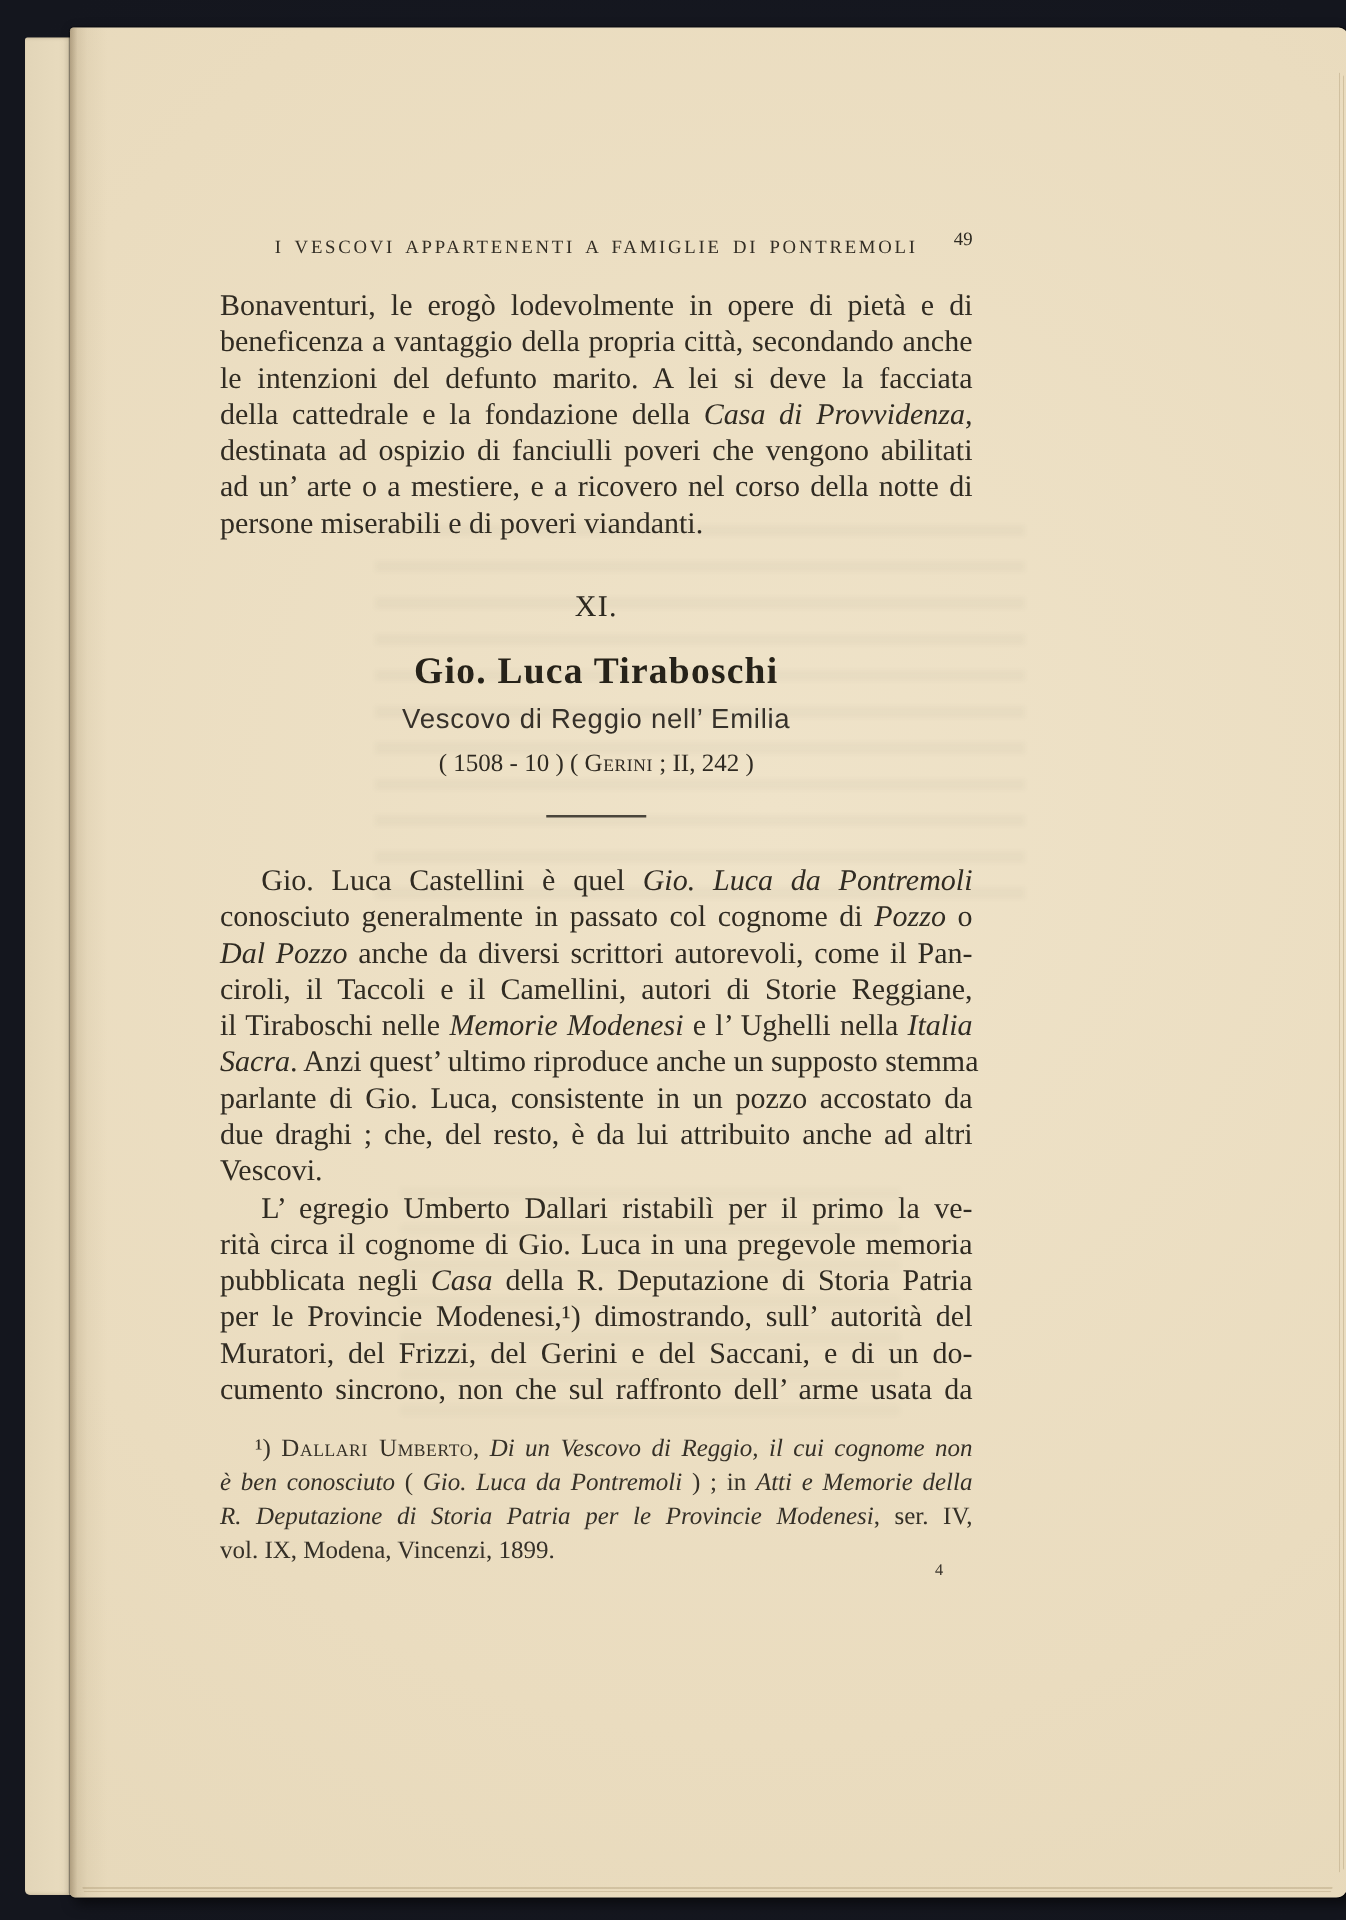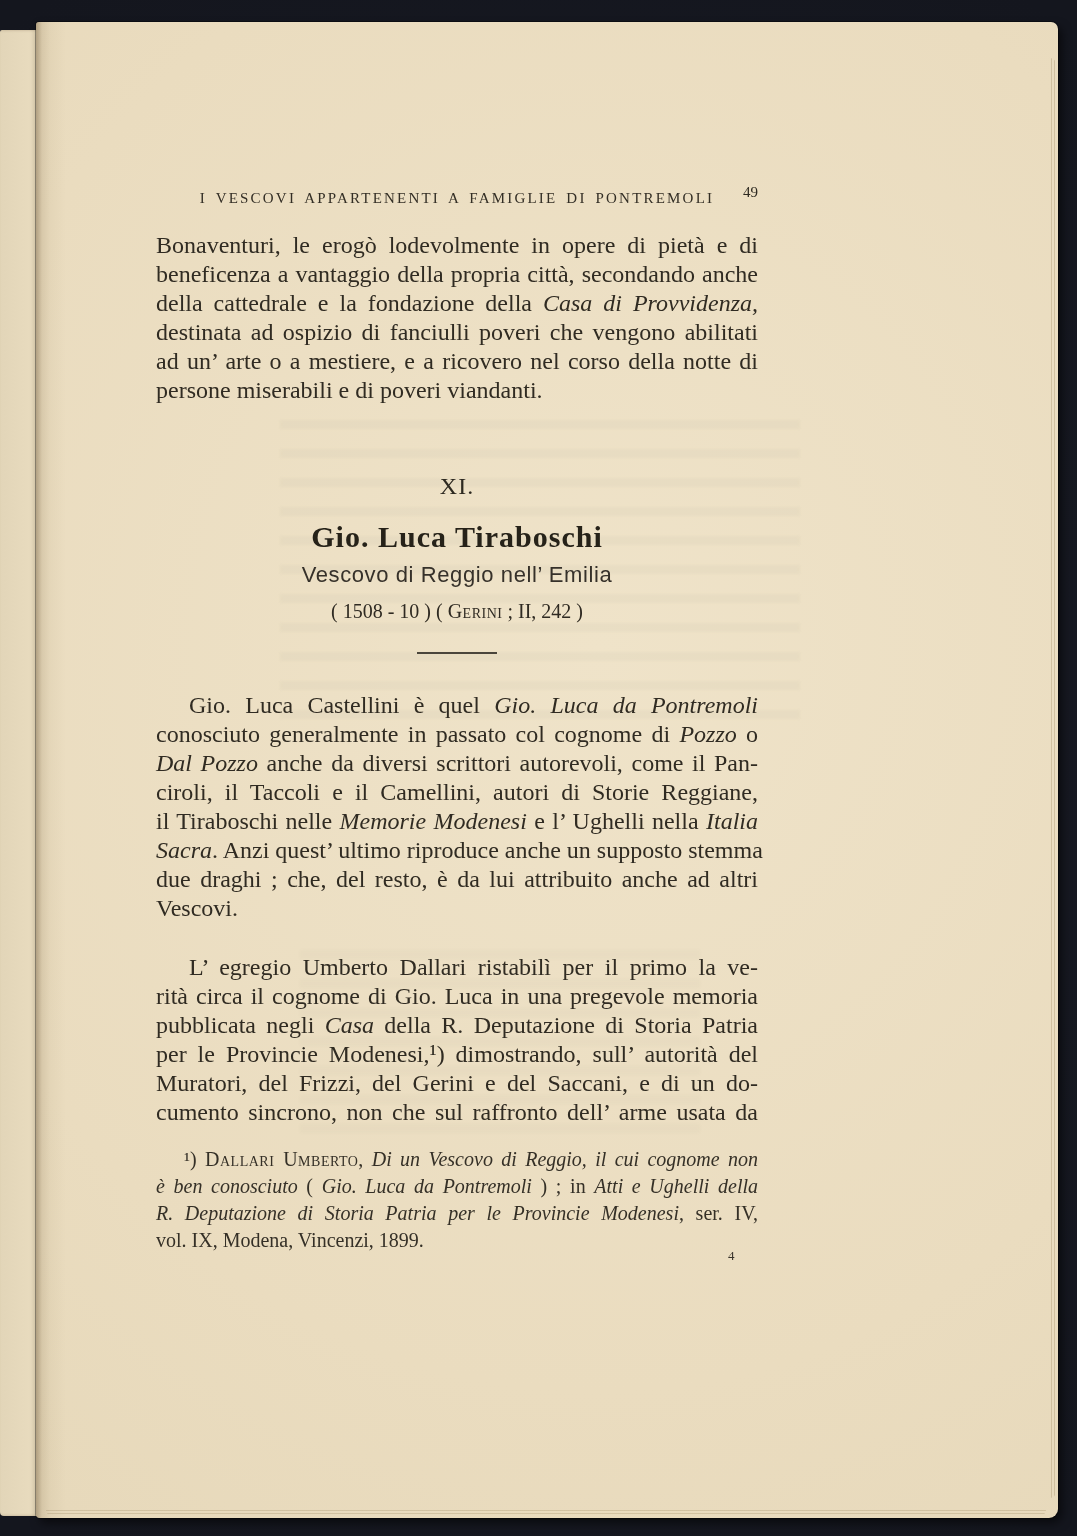--- a/index.html
+++ b/index.html
@@ -8,20 +8,21 @@
     background: #14161e;
     overflow: hidden;
     font-family: "Liberation Serif", serif;
     position: relative;
   }
   .canvas {
     position: absolute; inset: 0;
     background:
       radial-gradient(ellipse 140% 100% at 50% 50%, rgba(40,44,60,.25) 0%, rgba(0,0,0,0) 60%),
       #14161e;
+    margin-left: 20px;
   }
   
   .underpage {
     position: absolute; left: 0; top: 30px; width: 44px; height: 1486px;
     background: linear-gradient(90deg, #e2d5b8 0%, #e8dbbe 70%, #d9c9a6 100%);
     border-radius: 2px 0 0 4px;
     box-shadow: inset -2px 0 3px rgba(100,80,45,.35);
   }
   .page {
     position: absolute; left: 36px; top: 22px; width: 1022px; height: 1496px;
@@ -138,54 +139,56 @@
     <div class="content">
 
       <div class="runhead">
         <span class="runtitle">I VESCOVI APPARTENENTI A FAMIGLIE DI PONTREMOLI</span>
         <span class="pagenum">49</span>
       </div>
 
       <div class="para p1">
           <div class="tline"><span>Bonaventuri, le erogò lodevolmente in opere di pietà e di</span></div>
           <div class="tline"><span>beneficenza a vantaggio della propria città, secondando anche</span></div>
+          <div class="tline"><span>le intenzioni del defunto marito. A lei si deve la facciata</span></div>
           <div class="tline"><span>della cattedrale e la fondazione della </span><span class="it">Casa di Provvidenza,</span></div>
           <div class="tline"><span>destinata ad ospizio di fanciulli poveri che vengono abilitati</span></div>
           <div class="tline"><span>ad un’ arte o a mestiere, e a ricovero nel corso della notte di</span></div>
           <div class="tline tlast"><span>persone miserabili e di poveri viandanti.</span></div>
         </div>
 
       <div class="secnum">XI.</div>
       <h1 class="sectitle">Gio. Luca Tiraboschi</h1>
       <div class="subtitle">Vescovo di Reggio nell’ Emilia</div>
       <div class="citation"><span>( 1508 - 10 ) ( </span><span class="sc">Gerini</span><span> ; II, 242 )</span></div>
       <div class="rule"></div>
 
       <div class="para p2">
           <div class="tline indent"><span>Gio. Luca Castellini è quel </span><span class="it">Gio. Luca da Pontremoli</span></div>
           <div class="tline"><span>conosciuto generalmente in passato col cognome di </span><span class="it">Pozzo</span><span> o</span></div>
           <div class="tline"><span class="it">Dal Pozzo</span><span> anche da diversi scrittori autorevoli, come il Pan-</span></div>
           <div class="tline"><span>ciroli, il Taccoli e il Camellini, autori di Storie Reggiane,</span></div>
           <div class="tline"><span>il Tiraboschi nelle </span><span class="it">Memorie Modenesi</span><span> e l’ Ughelli nella </span><span class="it">Italia</span></div>
           <div class="tline"><span class="it">Sacra</span><span>. Anzi quest’ ultimo riproduce anche un supposto stemma</span></div>
+          <div class="tline"><span>parlante di Gio. Luca, consistente in un pozzo accostato da</span></div>
           <div class="tline"><span>due draghi ; che, del resto, è da lui attribuito anche ad altri</span></div>
           <div class="tline tlast"><span>Vescovi.</span></div>
         </div>
       <div class="para p3">
           <div class="tline indent"><span>L’ egregio Umberto Dallari ristabilì per il primo la ve-</span></div>
           <div class="tline"><span>rità circa il cognome di Gio. Luca in una pregevole memoria</span></div>
           <div class="tline"><span>pubblicata negli </span><span class="it">Casa</span><span> della R. Deputazione di Storia Patria</span></div>
           <div class="tline"><span>per le Provincie Modenesi,¹) dimostrando, sull’ autorità del</span></div>
           <div class="tline"><span>Muratori, del Frizzi, del Gerini e del Saccani, e di un do-</span></div>
           <div class="tline"><span>cumento sincrono, non che sul raffronto dell’ arme usata da</span></div>
         </div>
 
       <div class="footnote">
           <div class="tline indent"><span>¹) </span><span class="sc">Dallari Umberto</span><span>, </span><span class="it">Di un Vescovo di Reggio, il cui cognome non</span></div>
-          <div class="tline"><span class="it">è ben conosciuto</span><span> ( </span><span class="it">Gio. Luca da Pontremoli</span><span> ) ; in </span><span class="it">Atti e Ughelli della</span></div>
+          <div class="tline"><span class="it">è ben conosciuto</span><span> ( </span><span class="it">Gio. Luca da Pontremoli</span><span> ) ; in </span><span class="it">Atti e Memorie della</span></div>
           <div class="tline"><span class="it">R. Deputazione di Storia Patria per le Provincie Modenesi</span><span>, ser. IV,</span></div>
           <div class="tline tlast"><span>vol. IX, Modena, Vincenzi, 1899.</span></div>
         </div>
 
       <div class="sig">4</div>
     </div>
   </div>
 </div>
 
 </body></html>

